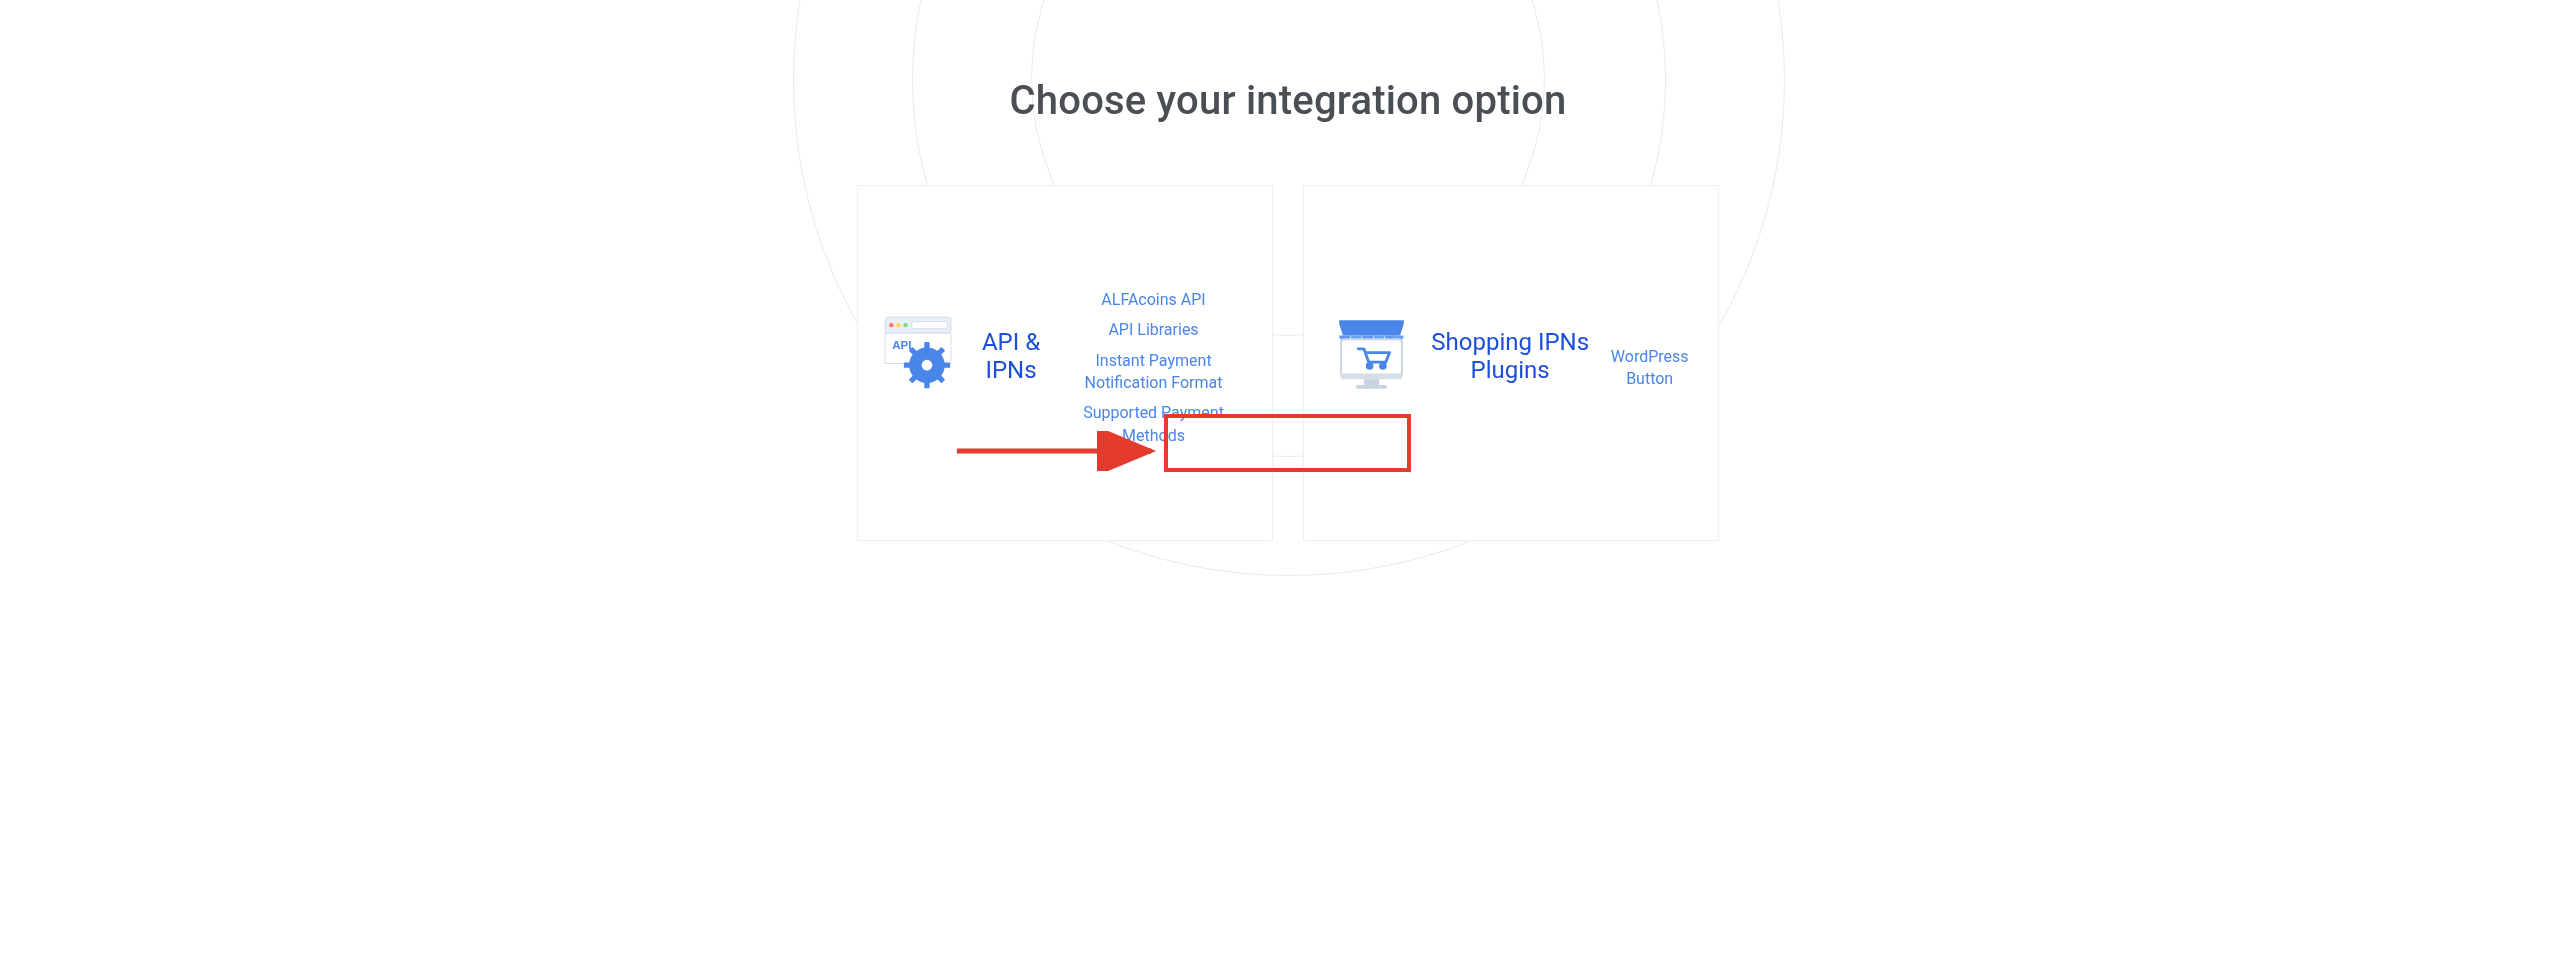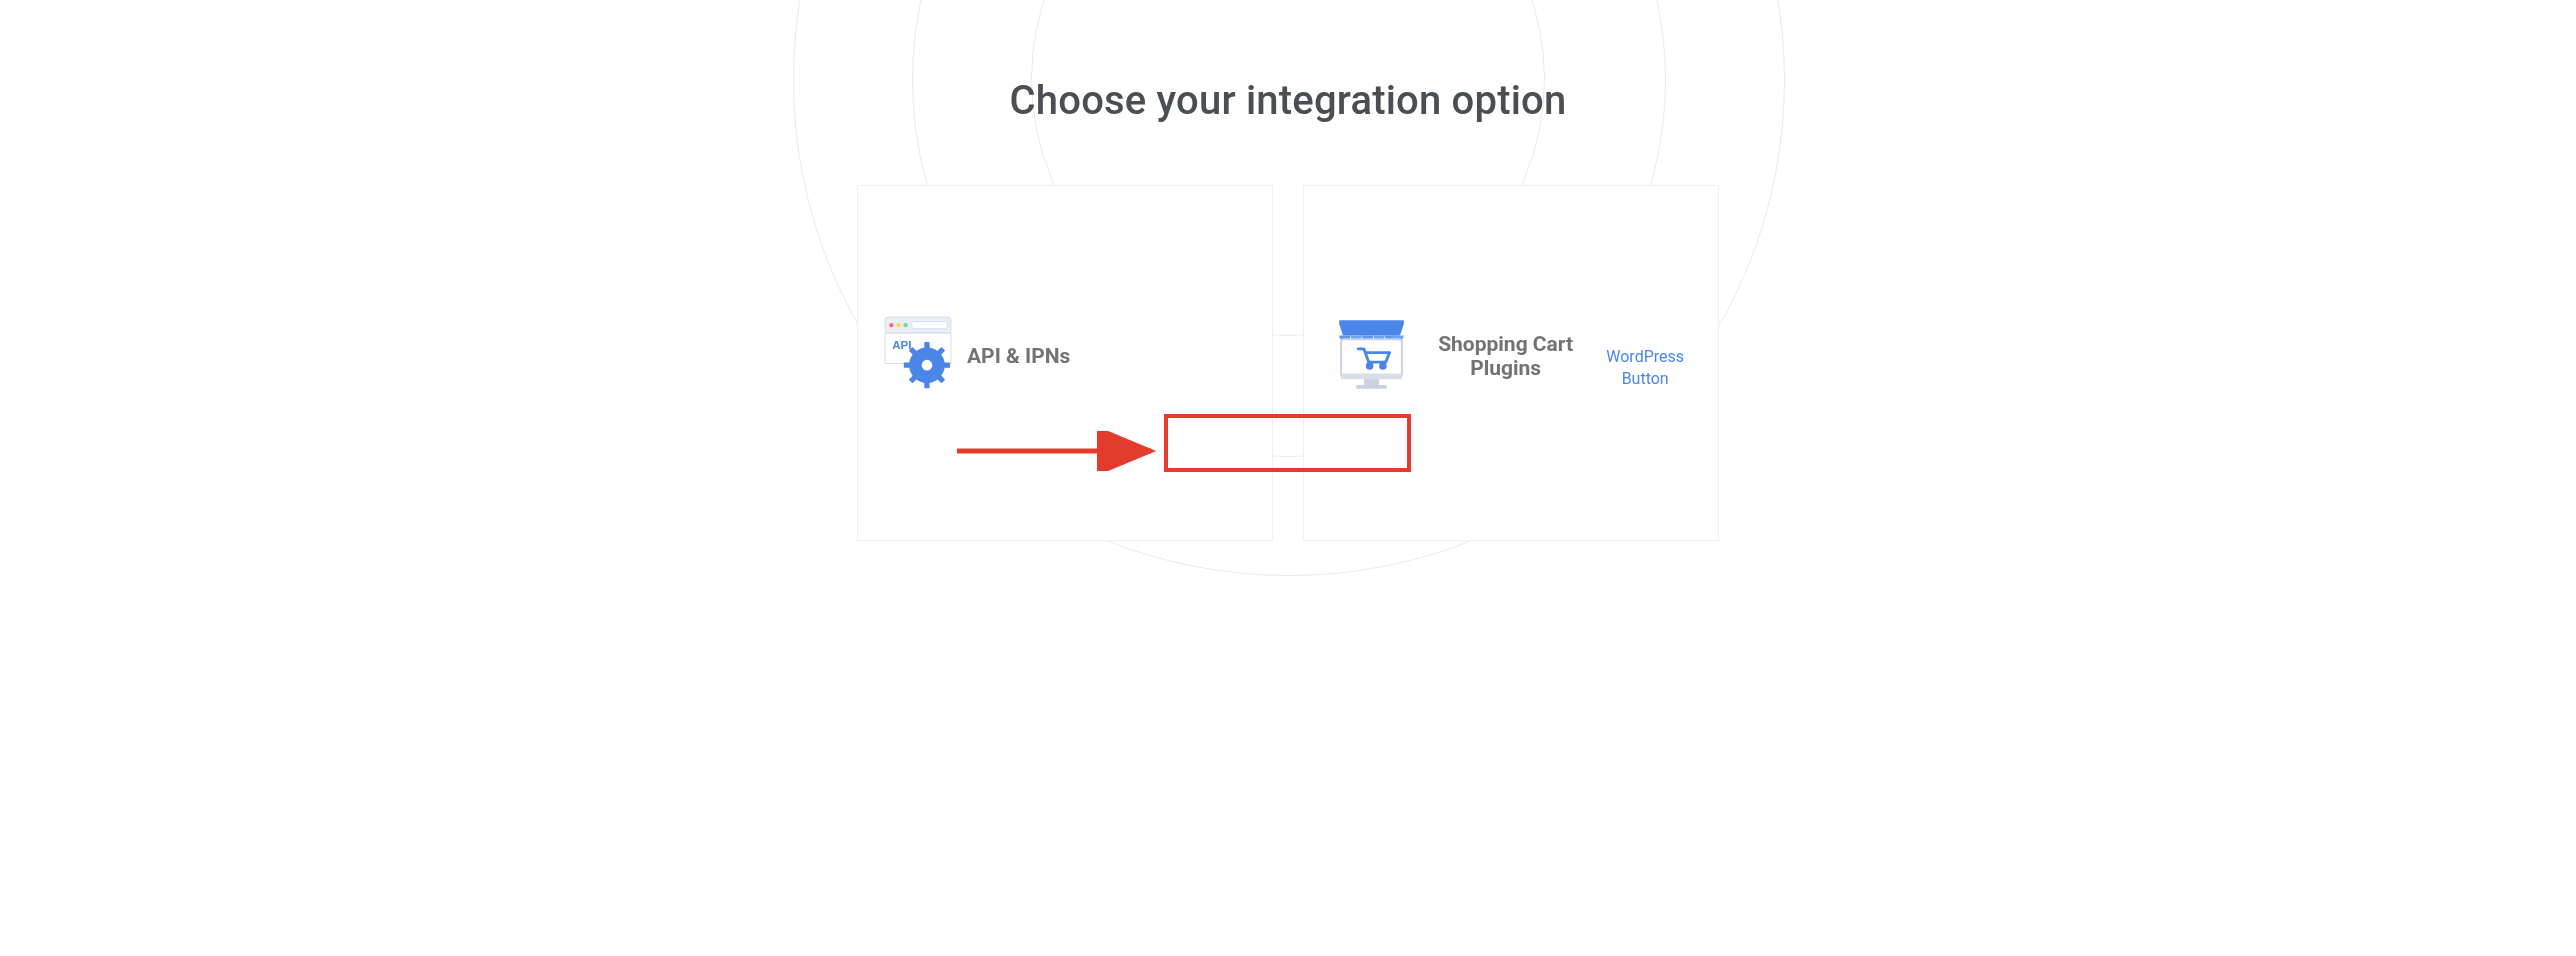--- a/index.html
+++ b/index.html
@@ -68,23 +68,23 @@
     align-items: center;
   }
   .icon-slot {
     height: 99px;
     display:flex;
     align-items:center;
     justify-content:center;
     margin-bottom: 28px;
   }
   .card-title {
-    font-size: 21px;
-    font-weight: 700;
-    color: #737373;
+    font-size: 24px;
+    font-weight: 400;
+    color: #1d4ed8;
     margin-bottom: 24px;
   }
   .card-links {
     display:flex;
     flex-direction:column;
     gap: 8px;
   }
   .card-links a {
     color: #4a86e8;
     text-decoration: none;
@@ -144,20 +144,26 @@
               <rect x="-3" y="-26" width="6" height="10" rx="1" transform="rotate(-45)"></rect>
               <rect x="-3" y="16" width="6" height="10" rx="1" transform="rotate(-45)"></rect>
             </g>
             <circle r="20" fill="none" stroke="#4a86e8" stroke-width="0"></circle>
             <circle r="14" fill="#4a86e8"></circle>
             <circle r="6" fill="#ffffff"></circle>
           </g>
         </svg>
       </div>
       <div class="card-title">API &amp; IPNs</div>
+      <div class="card-links">
+        <a href="#">ALFAcoins API</a>
+        <a href="#">API Libraries</a>
+        <a href="#">Instant Payment Notification Format</a>
+        <a href="#">Supported Payment Methods</a>
+      </div>
     </div>
 
 
     <div class="card">
       <div class="icon-slot">
         <svg width="95" height="95" viewBox="0 0 100 100">
 
           <g>
             <path d="M16 14 h68 v4 l-4 12 h-60 l-4 -12 z" fill="#4a86e8"></path>
             <path d="M16 30 a6 6 0 0 0 12 0" fill="#5d94ee"></path>
@@ -173,21 +179,21 @@
           <rect x="42" y="76" width="16" height="6" fill="#c8d2e0"></rect>
           <rect x="34" y="82" width="32" height="4" rx="1" fill="#c8d2e0"></rect>
 
           <g stroke="#4a86e8" stroke-width="3" fill="none" stroke-linecap="round" stroke-linejoin="round">
             <path d="M36 44 h6 l5 14 h18 l4 -10 h-24"></path>
             <circle cx="48" cy="62" r="2.5" fill="#4a86e8"></circle>
             <circle cx="62" cy="62" r="2.5" fill="#4a86e8"></circle>
           </g>
         </svg>
       </div>
-      <div class="card-title">Shopping Cart Plugins</div>
+      <div class="card-title">Shopping IPNs Plugins</div>
       <div class="card-links">
         <a href="#">WordPress Button</a>
       </div>
     </div>
 
   </div>
 </div>
 
 <div id="annot-box" class="annot-box" style="left: 1164px; top: 414px; width: 247px; height: 58px;"></div>
 <svg id="annot-arrow" class="annot-arrow" width="218" height="40" style="left: 953px; top: 431px;" viewBox="0 0 220 40">

